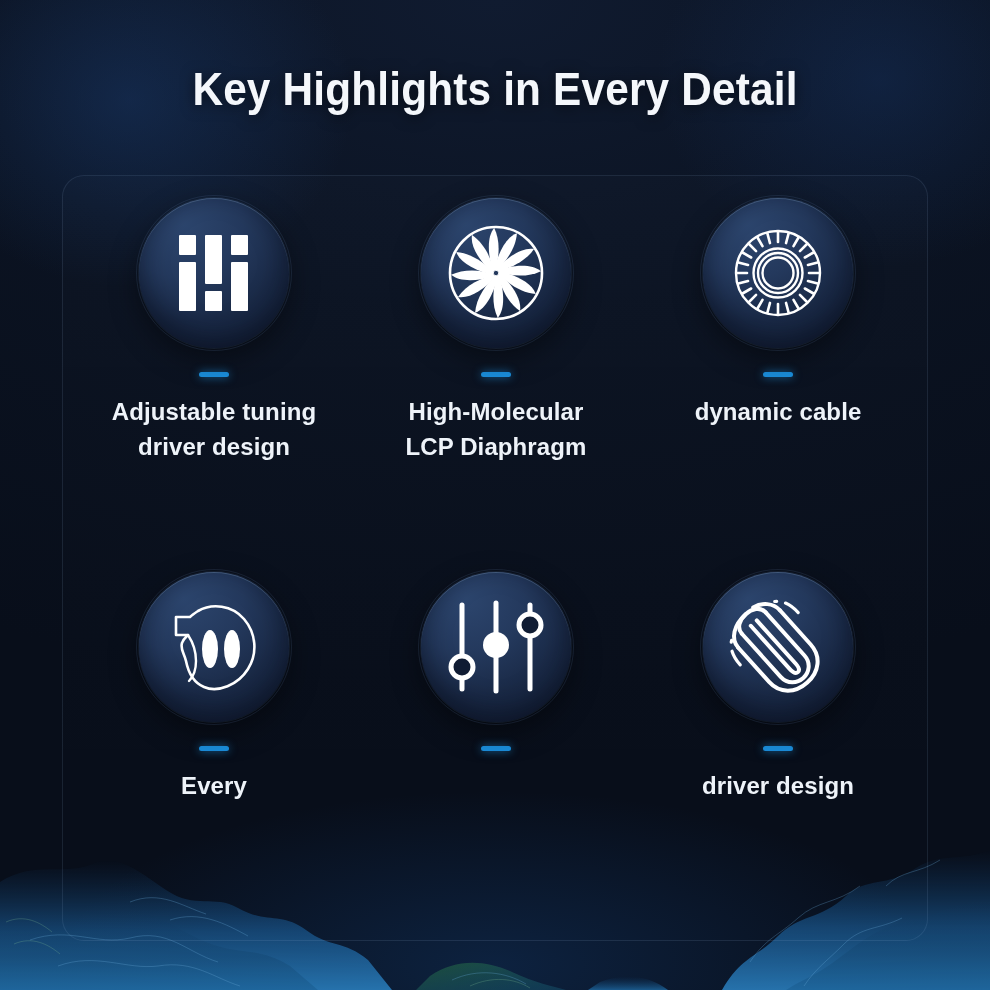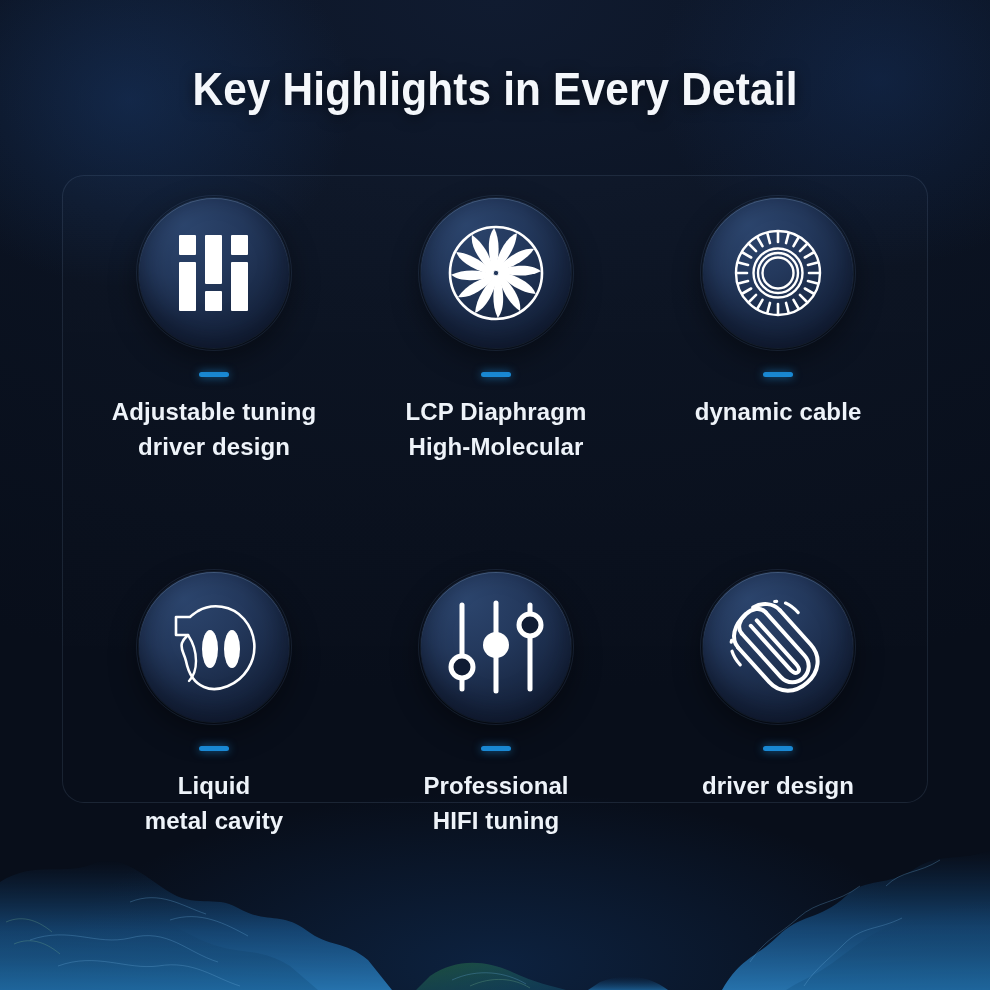--- a/index.html
+++ b/index.html
@@ -38,21 +38,21 @@
     font-size:46px; font-weight:700; letter-spacing:.2px;
     color:#f4f7fb;
     font-family:"Liberation Sans", sans-serif;
     transform:scaleX(.92); transform-origin:50% 50%;
     text-shadow:0 2px 14px rgba(0,0,0,.55);
   }
 
   
   .card{
     position:absolute; left:62px; top:175px;
-    width:866px; height:628px;
+    width:866px; height:766px;
     border:1px solid rgba(150,180,215,.13);
     border-radius:22px;
     background:linear-gradient(180deg,rgba(255,255,255,.012),rgba(255,255,255,.004));
   }
 
   .grid{
     position:absolute; left:0; top:0; width:866px; height:766px;
     display:grid;
     grid-template-columns:repeat(3,1fr);
     grid-template-rows:repeat(2,1fr);
@@ -226,22 +226,22 @@
                   <g>
                       <path d="M0,-4 C12,-16 26,-26 38,-24 C30,-12 14,-4 0,-2 Z" transform="rotate(330)"></path>
                     </g>
                 </g>
               </g>
             </svg>
           </span>
         </div>
         <div class="divider"></div>
         <div class="label">
+          <span class="ln">High-Molecular</span>
           <span class="ln">LCP Diaphragm</span>
-          <span class="ln">High-Molecular</span>
         </div>
       </div>
 
       <div class="cell">
         <div class="badge">
           <span>
             <svg width="104" height="104" viewBox="0 0 104 104">
               <g fill="none" stroke="#ffffff" stroke-width="2.4">
                 <circle cx="52" cy="52" r="42"></circle>
                 <circle cx="52" cy="52" r="24.5"></circle>
@@ -293,45 +293,40 @@
                        C30,87 26,76 24,66 C22,58 18,54 20,48 C21,44 24,42 26,40
                        L14,40 L14,22 L28,22 C30,20 33,18 36,16 Z" fill="none" stroke="#ffffff" stroke-width="2.6" stroke-linejoin="round"></path>
               <path d="M26,40 C30,46 34,56 34,66 C34,74 31,82 27,86" fill="none" stroke="#ffffff" stroke-width="2.4" stroke-linecap="round"></path>
               <ellipse cx="48" cy="54" rx="8" ry="19" fill="#ffffff"></ellipse>
               <ellipse cx="70" cy="54" rx="8" ry="19" fill="#ffffff"></ellipse>
             </svg>
           </span>
         </div>
         <div class="divider"></div>
         <div class="label">
-          <span class="ln">Liquid</span>
-          <span class="ln">metal cavity</span>
+          <span class="ln">Every</span>
         </div>
       </div>
 
       <div class="cell row2">
         <div class="badge">
           <span>
             <svg width="96" height="96" viewBox="0 0 96 96">
               <g stroke="#ffffff" stroke-width="5" stroke-linecap="round">
                 <line x1="14" y1="6" x2="14" y2="90"></line>
                 <line x1="48" y1="4" x2="48" y2="92"></line>
                 <line x1="82" y1="6" x2="82" y2="90"></line>
               </g>
               <circle cx="14" cy="68" r="11" fill="#101c33" stroke="#ffffff" stroke-width="5"></circle>
               <circle cx="48" cy="46" r="13" fill="#ffffff"></circle>
               <circle cx="82" cy="26" r="11" fill="#101c33" stroke="#ffffff" stroke-width="5"></circle>
             </svg>
           </span>
         </div>
         <div class="divider"></div>
-        <div class="label">
-          <span class="ln">Professional</span>
-          <span class="ln">HIFI tuning</span>
-        </div>
       </div>
 
       <div class="cell row2">
         <div class="badge">
           <span>
             <svg width="104" height="104" viewBox="0 0 104 104">
               <g transform="rotate(-42 52 52)" fill="none" stroke="#ffffff" stroke-width="4" stroke-linecap="round">
                 <path d="M34,18 L34,76 C34,86 42,92 50,92 C58,92 66,86 66,76 L66,18"></path>
                 <path d="M46,18 L46,76 C46,82 48,84 50,84 C52,84 54,82 54,76 L54,18"></path>
                 <path d="M22,26 L22,72 C22,88 34,98 50,98 C66,98 78,88 78,72 L78,26"></path>

